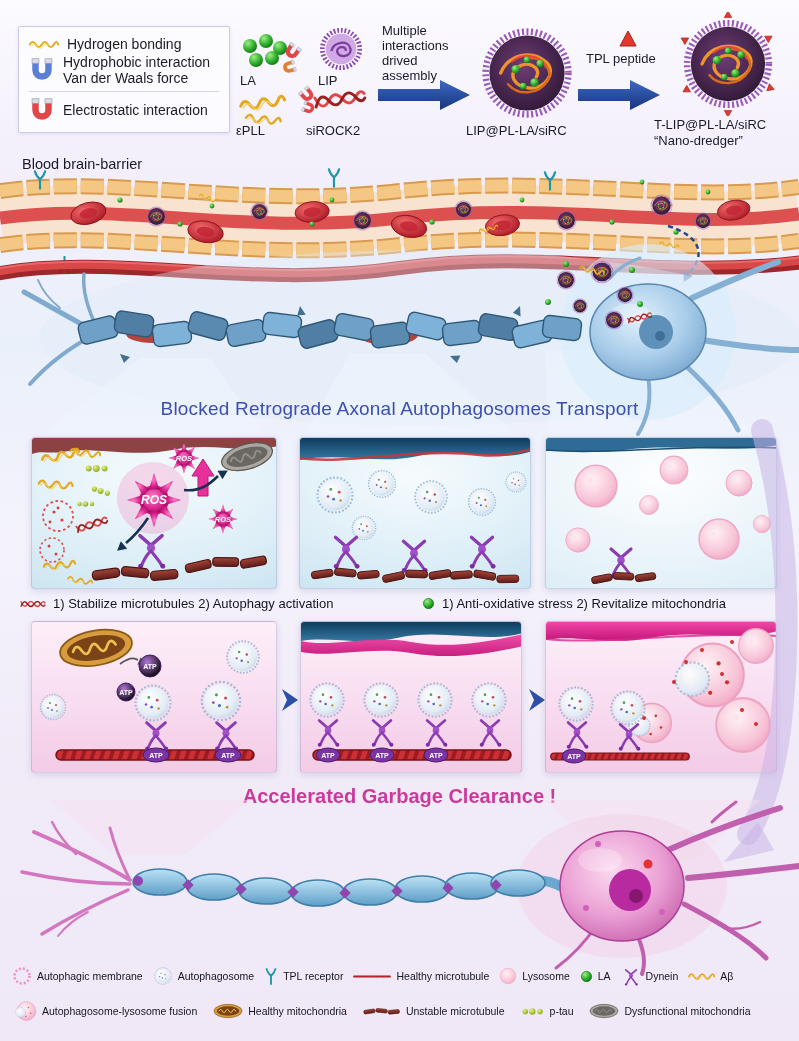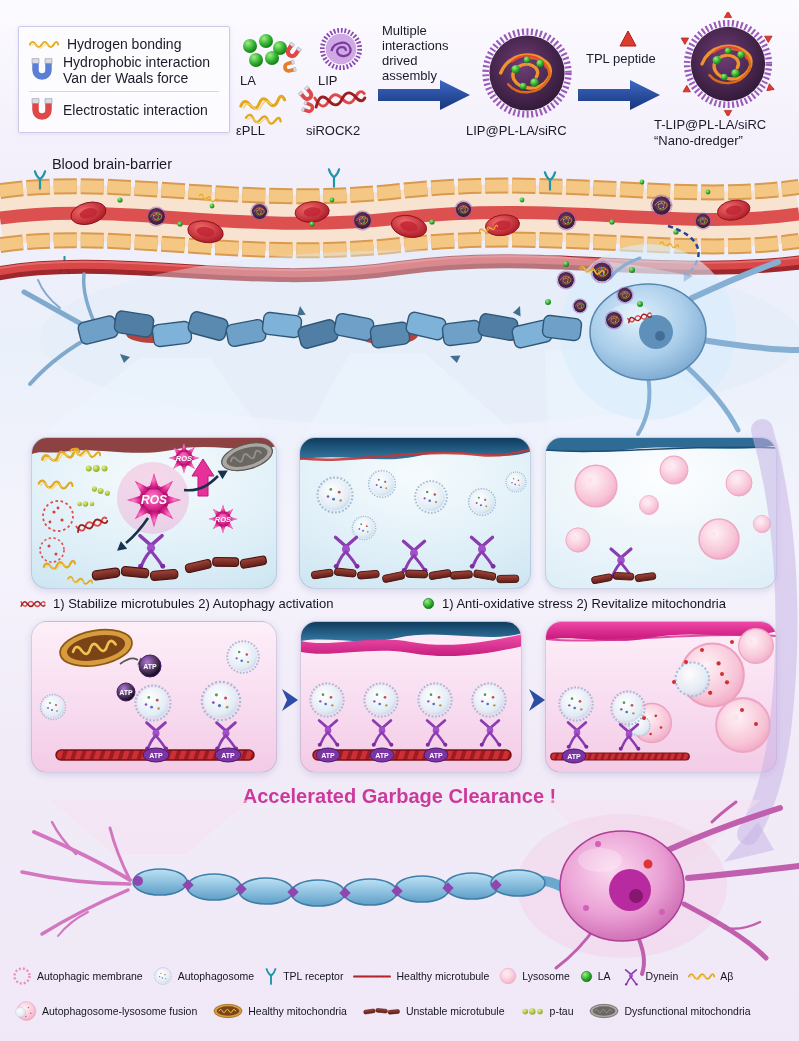--- a/index.html
+++ b/index.html
@@ -7,21 +7,21 @@
     font-family:"Liberation Sans",sans-serif;color:#1b1b28;
     background:linear-gradient(180deg,#fcfbff 0%,#f3effb 15%,#eaf0fa 33%,#f4f3fc 52%,#f1ebf8 72%,#f0e8f6 100%);}
   .canvas *{box-sizing:border-box}
   .abs{position:absolute}
   svg{display:block}
   .lbl{position:absolute;font-size:13px;text-align:left;line-height:1.15}
   .ibox{background:rgba(252,252,255,.92);border:1px solid #cfc9e8;border-radius:2px;
     padding:7px 10px;box-shadow:0 1px 4px rgba(90,70,140,.12);font-size:14px}
   .irow{display:flex;align-items:center;gap:8px;margin:2px 0}
   .ibox hr{border:none;border-top:1px solid #d9d3ec;margin:5px 0}
-  .panel{position:absolute;border-radius:16px;border:1px solid rgba(110,130,175,.28);
+  .panel{position:absolute;border-radius:4px;border:1px solid rgba(110,130,175,.28);
     box-shadow:0 2px 7px rgba(80,60,130,.16);overflow:hidden}
   .p-blue{background:radial-gradient(130% 120% at 50% 25%,#f6fbfd 0%,#ddeef7 48%,#bcdcec 100%)}
   .p-blue-light{background:radial-gradient(130% 120% at 50% 25%,#fdfeff 0%,#e6f2f9 55%,#cfe6f2 100%)}
   .p-pink{background:linear-gradient(180deg,#fdeff8 0%,#f8dcf0 55%,#f3cbe6 100%)}
   .headline-blue{position:absolute;width:100%;text-align:center;font-size:19px;color:#3c4fae;letter-spacing:.2px}
   .headline-pink{position:absolute;width:100%;text-align:center;font-size:20px;font-weight:600;color:#cb3a9b}
   .caption{position:absolute;display:flex;align-items:center;gap:7px;font-size:13px;color:#15151f;white-space:nowrap}
   .lg-row{position:absolute;left:12px;display:flex;gap:10px}
   .lg-item{display:flex;align-items:center;gap:5px;white-space:nowrap;font-size:10.5px;color:#15151f}
   .t-ros-b{font:italic 700 12px "Liberation Sans",sans-serif;fill:#fff;text-anchor:middle}
@@ -298,21 +298,21 @@
 
 <div class="lbl" style="left:240px;top:74px;width:30px">LA</div>
 <div class="lbl" style="left:318px;top:74px;width:46px">LIP</div>
 <div class="lbl" style="left:236px;top:124px;width:54px">εPLL</div>
 <div class="lbl" style="left:306px;top:124px;width:66px">siROCK2</div>
 <div class="lbl" style="left:382px;top:24px;width:86px">Multiple interactions drived assembly</div>
 <div class="lbl" style="left:466px;top:124px;width:122px">LIP@PL-LA/siRC</div>
 <div class="lbl" style="left:586px;top:52px;width:86px">TPL peptide</div>
 <div class="lbl" style="left:654px;top:118px;width:145px">T-LIP@PL-LA/siRC</div>
 <div class="lbl" style="left:654px;top:134px;width:145px">“Nano-dredger”</div>
-<div class="lbl" style="left:22px;top:156px;width:150px;text-align:right;font-size:14.5px">Blood brain-barrier</div>
+<div class="lbl" style="left:22px;top:156px;width:150px;text-align:left;font-size:14.5px">Blood brain-barrier</div>
 
 <svg class="abs" style="left:0;top:170px" width="799" height="130" viewBox="0 0 799 130" overflow="visible">
 
   <path d="M0,48 C120,31 240,66 400,48 C560,31 680,61 799,44" fill="none" stroke="#f8e3d0" stroke-width="56"></path>
 
   <path d="M0,21 C120,4 240,39 400,21 C560,4 680,34 799,17" fill="none" stroke="#d99a4e" stroke-width="16" stroke-dasharray="23 4"></path>
   <path d="M0,21 C120,4 240,39 400,21 C560,4 680,34 799,17" fill="none" stroke="#f4c785" stroke-width="12" stroke-dasharray="23 4"></path>
   <path d="M0,75 C120,58 240,93 400,75 C560,58 680,88 799,71" fill="none" stroke="#d99a4e" stroke-width="16" stroke-dasharray="23 4"></path>
   <path d="M0,75 C120,58 240,93 400,75 C560,58 680,88 799,71" fill="none" stroke="#f4c785" stroke-width="12" stroke-dasharray="23 4"></path>
 
@@ -457,20 +457,21 @@
         <circle cx="566" cy="6" r="3"></circle>
   </g>
   <g transform="translate(580,6) rotate(12)">
         <use href="#sym-squiggle" width="26" height="8"></use>
       </g>
   <g transform="translate(626,58) rotate(-14)">
         <use href="#sym-helix" width="26" height="10"></use>
       </g>
 </svg>
 
+<div class="headline-blue" style="top:398px">Blocked Retrograde Axonal Autophagosomes Transport</div>
 
 <div class="panel p-blue" style="left:31px;top:437px;width:246px;height:152px">
 <svg width="246" height="152" viewBox="0 0 246 152">
   <path d="M0,0 H246 V8 C210,16 180,4 140,12 C100,20 60,8 30,14 C18,16 8,12 0,16 Z" fill="#7c2222" opacity=".85"></path>
   <g>
     <g transform="translate(8,16) rotate(-12)">
             <use href="#sym-squiggle" width="40" height="12"></use>
           </g>
     <g transform="translate(38,8) rotate(8)">
             <use href="#sym-squiggle" width="32" height="10"></use>

